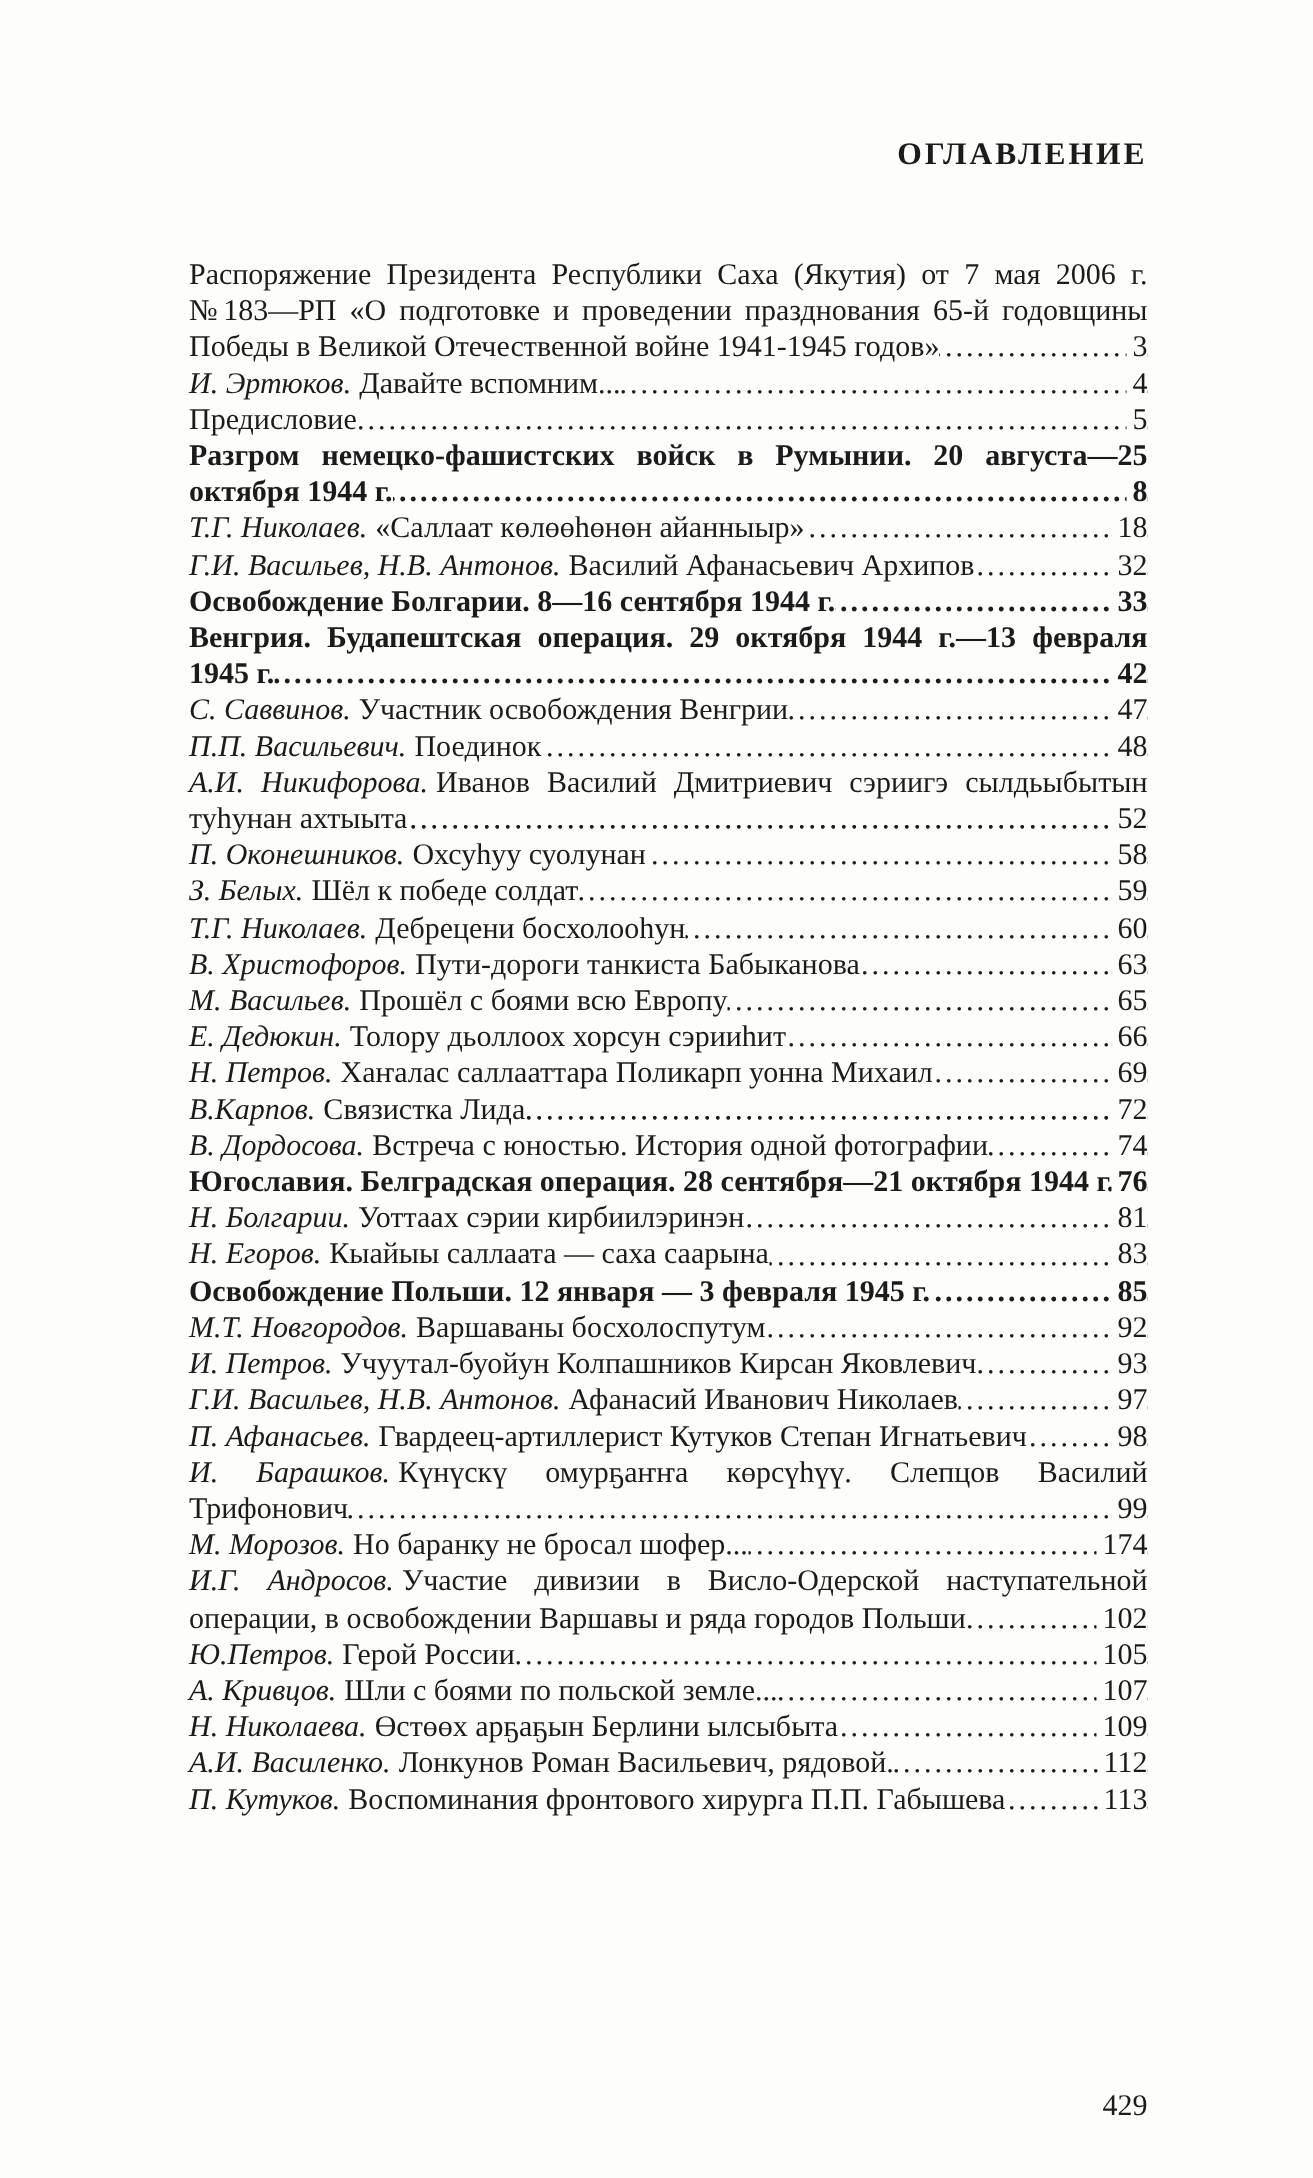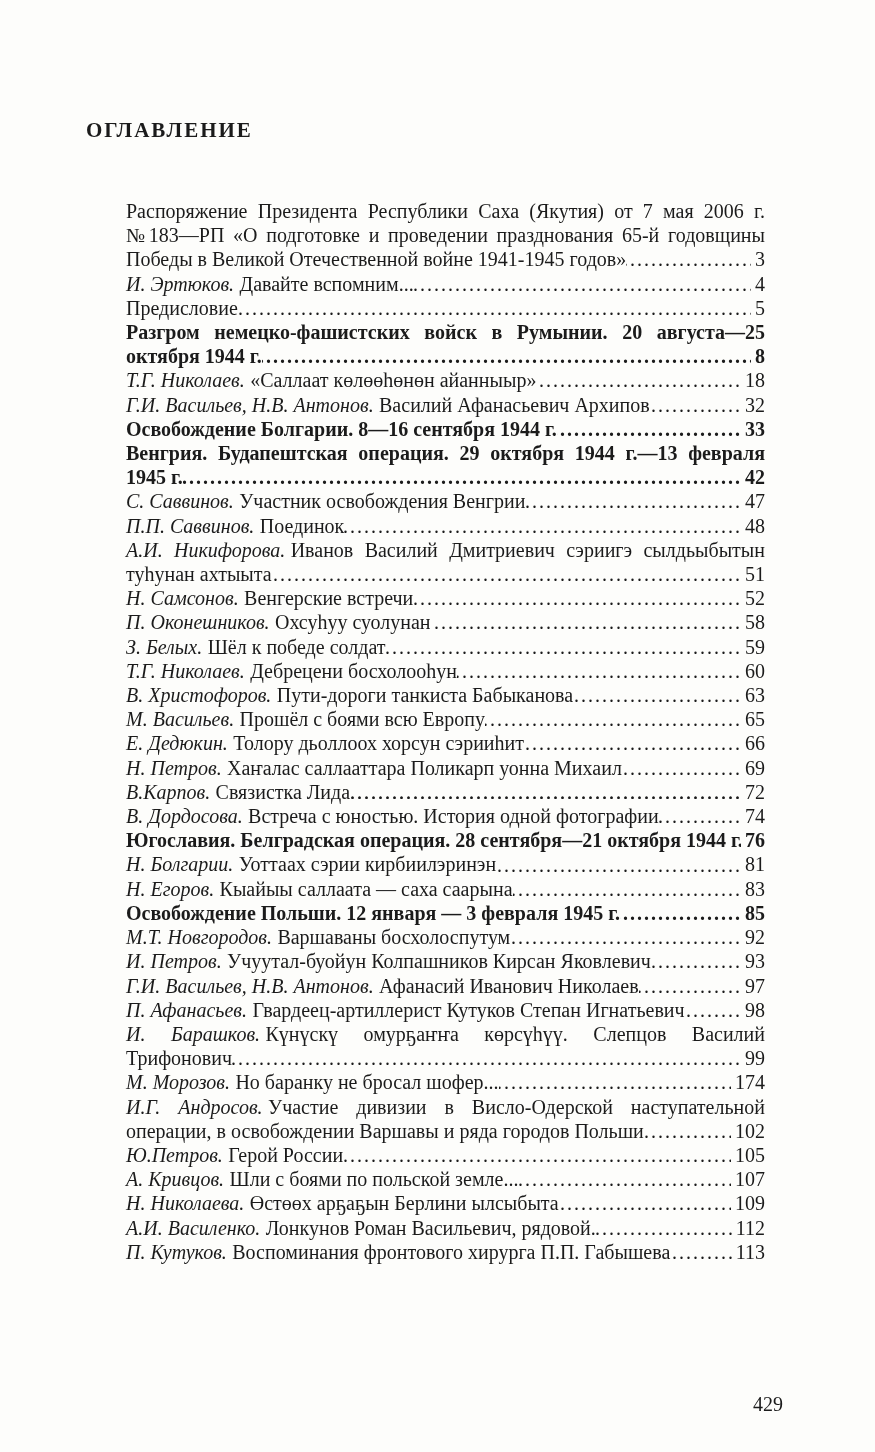--- a/index.html
+++ b/index.html
@@ -15,23 +15,23 @@
     color: var(--ink);
     font-family: "Liberation Serif", "DejaVu Serif", serif;
   }
   .content {
     position: absolute;
     left: 86px;
     top: 0;
     width: 679px;
   }
   .toc-title {
-    margin-top: 118px;
+    margin-top: 90px;
     margin-bottom: 56px;
-    text-align: left;
+    text-align: right;
     font-size: 21px;
     font-weight: 700;
     letter-spacing: 2px;
   }
   .toc-list {
     font-size: 20px;
     line-height: 24.2px;
     text-align: justify;
   }
   .toc-entry { position: relative; margin-left: 40px; }
@@ -59,21 +59,21 @@
   }
   .pagenum {
     position: absolute;
     right: 0; bottom: 0;
     z-index: 2;
     background: var(--paper);
     padding-left: 4px;
   }
   .folio {
     position: absolute;
-    right: 92px;
+    right: 110px;
     bottom: 36px;
     font-size: 20px;
   }
 </style>
 </head>
 <body>
 
 <div class="page">
   <div class="content">
     <div class="toc-title">ОГЛАВЛЕНИЕ</div>
@@ -118,31 +118,30 @@
     <span class="entry-text"><span class="title-text">Венгрия. Будапештская операция. 29 октября 1944 г.—13 февраля 1945 г.</span></span>
     <span class="pagenum">42</span>
   </div>
         <div class="toc-entry">
     <span class="leader"></span>
     <span class="entry-text"><span class="author">С. Саввинов.</span><span class="title-text">Участник освобождения Венгрии</span></span>
     <span class="pagenum">47</span>
   </div>
         <div class="toc-entry">
     <span class="leader"></span>
-    <span class="entry-text"><span class="author">П.П. Саввинов.</span><span class="title-text">Поединок</span></span>
+    <span class="entry-text"><span class="author">П.П. Васильевич.</span><span class="title-text">Поединок</span></span>
     <span class="pagenum">48</span>
   </div>
         <div class="toc-entry">
     <span class="leader"></span>
     <span class="entry-text"><span class="author">А.И. Никифорова.</span><span class="title-text">Иванов Василий Дмитриевич сэриигэ сылдьыбытын туһунан ахтыыта</span></span>
     <span class="pagenum">51</span>
   </div>
         <div class="toc-entry">
     <span class="leader"></span>
-    <span class="entry-text"><span class="author">Н. Самсонов.</span><span class="title-text">Венгерские встречи</span></span>
     <span class="pagenum">52</span>
   </div>
         <div class="toc-entry">
     <span class="leader"></span>
     <span class="entry-text"><span class="author">П. Оконешников.</span><span class="title-text">Охсуһуу суолунан</span></span>
     <span class="pagenum">58</span>
   </div>
         <div class="toc-entry">
     <span class="leader"></span>
     <span class="entry-text"><span class="author">З. Белых.</span><span class="title-text">Шёл к победе солдат</span></span>

